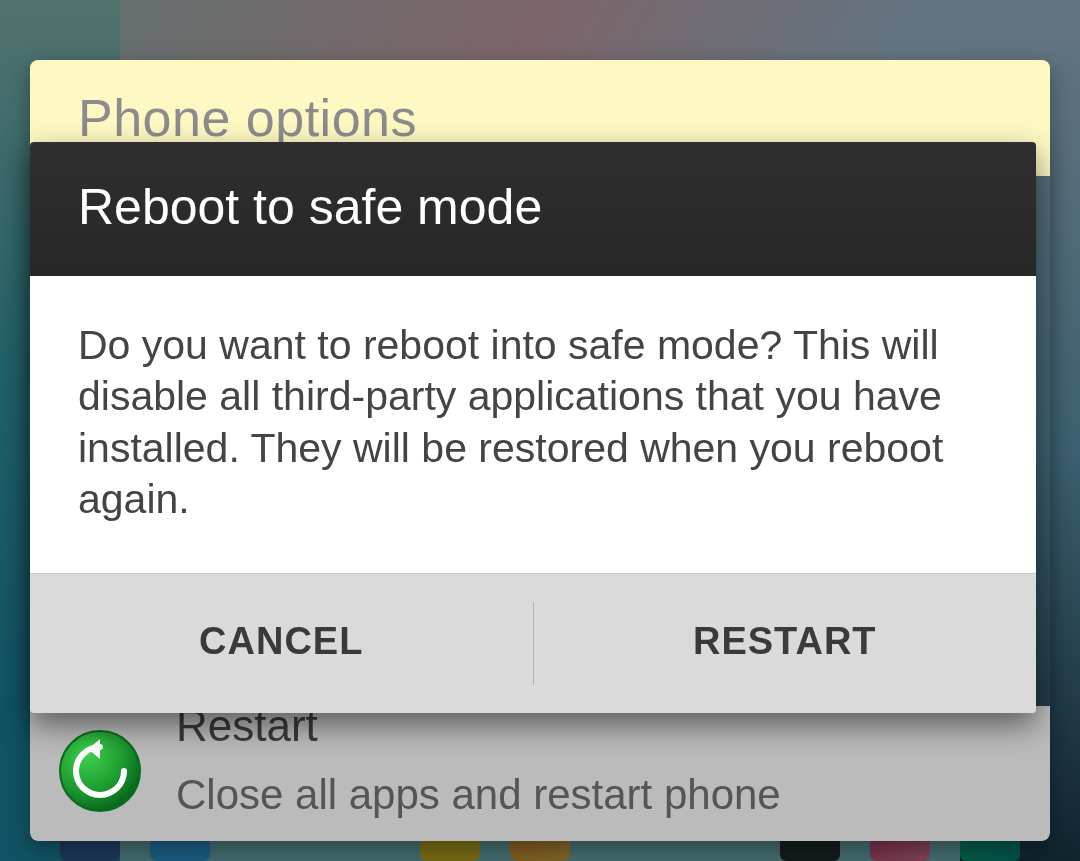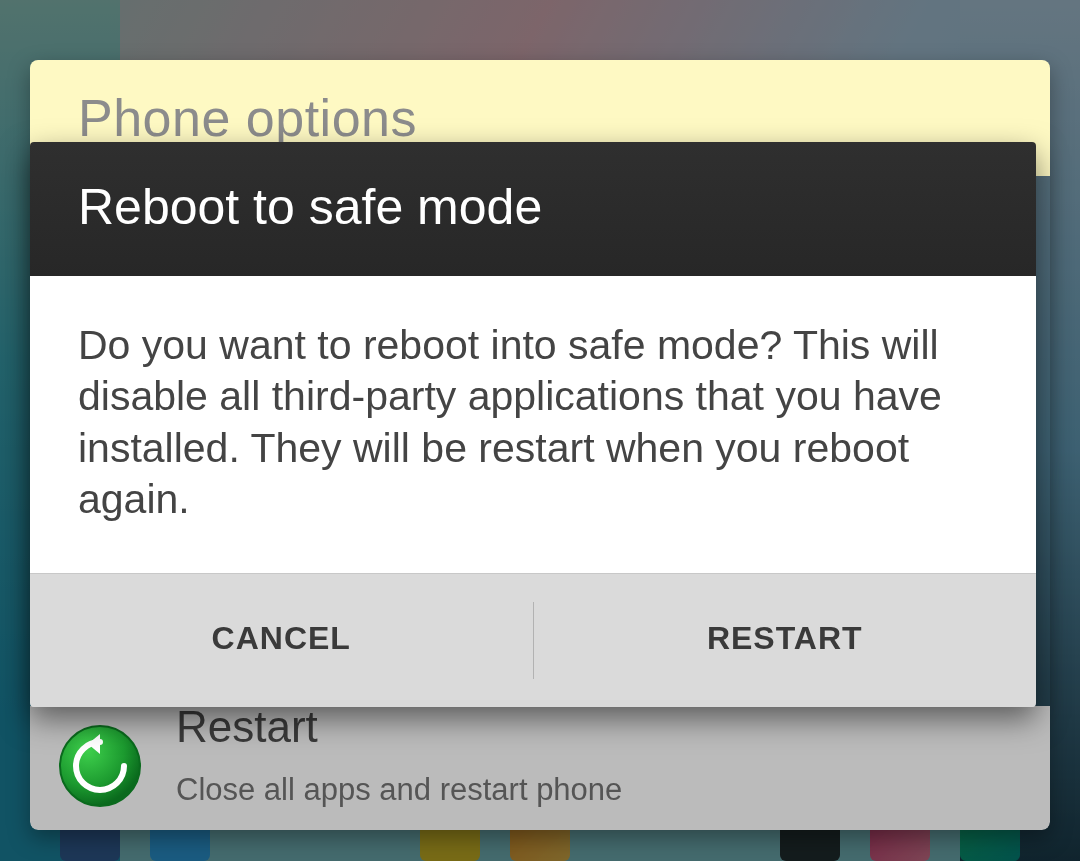--- a/index.html
+++ b/index.html
@@ -102,21 +102,21 @@
     height: 84px;
   }
   .restart-text { line-height: 1.1; }
   .restart-label {
     font-size: 44px;
     font-weight: 400;
     color: #3a3a3a;
     margin-top: -22px;
   }
   .restart-sub {
-    font-size: 31px;
+    font-size: 42px;
     font-weight: 300;
     color: #555;
     margin-top: 22px;
   }
 
   
   .safe-mode-dialog {
     position: absolute;
     left: 30px;
     right: 44px;
@@ -145,21 +145,21 @@
   }
   .sm-buttons {
     display: flex;
     background: #dadada;
     border-top: 1px solid #c8c8c8;
   }
   .sm-button {
     flex: 1;
     text-align: center;
     padding: 46px 0 50px 0;
-    font-size: 32px;
+    font-size: 38px;
     letter-spacing: 1px;
     color: #3a3a3a;
     font-family: "Arial Narrow", "Helvetica Neue", Arial, sans-serif;
     font-stretch: condensed;
     font-weight: 700;
     cursor: pointer;
     user-select: none;
   }
   .sm-divider {
     width: 1px;
@@ -213,19 +213,19 @@
       <div class="restart-label">Restart</div>
       <div class="restart-sub">Close all apps and restart phone</div>
     </div>
   </div>
 </div>
 
 <div class="safe-mode-dialog">
   <div class="sm-header">
     <span class="sm-title">Reboot to safe mode</span>
   </div>
-  <div class="sm-body">Do you want to reboot into safe mode? This will disable all third-party applications that you have installed. They will be restart when you reboot again.</div>
+  <div class="sm-body">Do you want to reboot into safe mode? This will disable all third-party applications that you have installed. They will be restored when you reboot again.</div>
   <div class="sm-buttons">
     <div class="sm-button">CANCEL</div>
     <div class="sm-divider"></div>
     <div class="sm-button">RESTART</div>
   </div>
 </div>
 
 </body></html>

